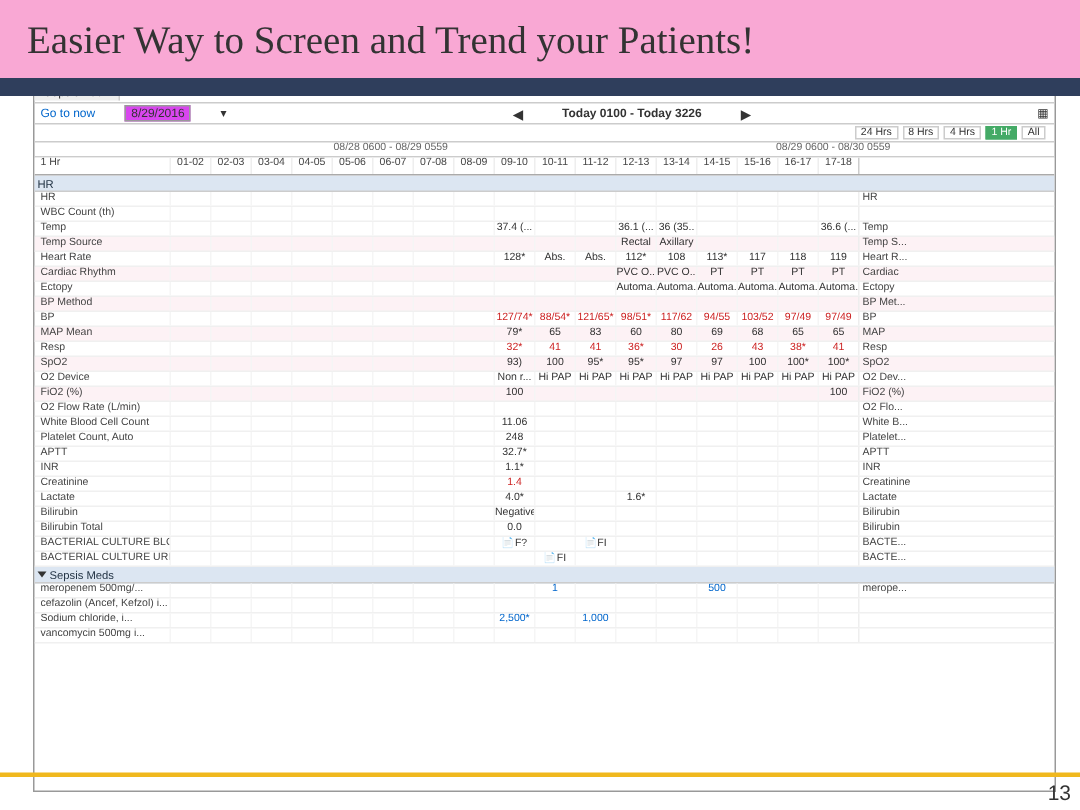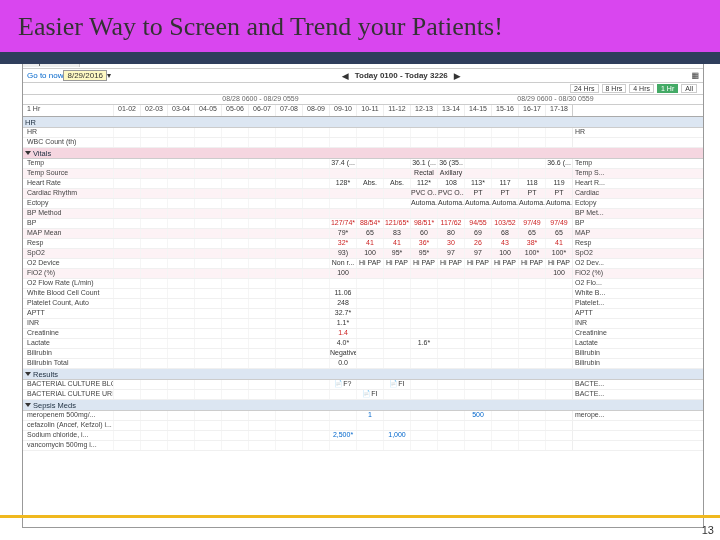--- a/index.html
+++ b/index.html
@@ -1,23 +1,23 @@
 <!DOCTYPE html>
 <html><head>
 <meta charset="utf-8">
 <style>
 *{margin:0;padding:0;box-sizing:border-box;font-family:Arial,Helvetica,sans-serif}
 body{width:720px;height:540px;background:#fff;overflow:hidden;position:relative}
-.slide-title{font-family:'Times New Roman',serif;font-size:26px;color:#333;padding:12px 18px 10px;background:#d946ef;position:relative;z-index:2}
+.slide-title{font-family:'Times New Roman',serif;font-size:26px;color:#333;padding:12px 18px 10px;background:#f9a8d4;position:relative;z-index:2}
 .navy-bar{background:#2f3e5c;height:26px;width:100%;position:absolute;top:38px;left:0;z-index:1}
 .app{position:absolute;top:54px;left:22px;right:16px;bottom:12px;background:#fff;border:1px solid #999;font-size:8px;color:#333}
 .tab-bar{height:14px;border-bottom:1px solid #ccc;display:flex;align-items:center}
 .tab{padding:1px 6px;font-size:8px;background:#eee;border-right:1px solid #ccc}
-.toolbar{height:14px;border-bottom:1px solid #ccc;display:flex;align-items:center;gap:0;padding:0 4px;font-size:8px}
-.toolbar .date-box{border:1px solid #999;padding:0 3px;background:#fef9c3}
+.toolbar{height:14px;border-bottom:1px solid #ccc;display:flex;align-items:center;gap:20px;padding:0 4px;font-size:8px}
+.toolbar .date-box{border:1px solid #999;padding:0 3px;background:#d946ef}
 .toolbar .spacer{flex:1}
 .toolbar .arrow{font-size:9px;color:#333;padding:0 6px}
 .time-bar{height:12px;border-bottom:1px solid #ccc;display:flex;justify-content:flex-end;align-items:center;gap:3px;padding:0 6px;font-size:7px}
 .time-bar .btn{padding:0 3px;border:1px solid #ccc;background:#fff}
 .time-bar .btn.active{background:#4a6;color:#fff;border-color:#4a6}
 .range-row{height:10px;display:flex;font-size:7px;border-bottom:1px solid #ccc}
 .range-row .lbl{width:90px}
 .range-row .r1{flex:1;text-align:center;color:#666}
 .range-row .r2{flex:1;text-align:center;color:#666}
 .grid{display:flex;flex-direction:column;overflow:auto;height:calc(100% - 50px)}
@@ -28,21 +28,21 @@
 .section{background:#dce6f2;height:11px;font-size:7.5px;color:#234;padding-left:2px;display:flex;align-items:center;border-bottom:1px solid #ccc}
 .section.pink{background:#f5d6e0}
 .row{display:flex;height:10px;font-size:7px;border-bottom:1px solid #f0f0f0}
 .row.alt{background:#fdf2f5}
 .row .lbl{width:90px;padding-left:4px;white-space:nowrap;overflow:hidden;color:#444}
 .row .col{width:27px;text-align:center;border-left:1px solid #f5f5f5;white-space:nowrap;overflow:hidden}
 .row .rlbl{width:42px;border-left:1px solid #eee;padding-left:2px;overflow:hidden;white-space:nowrap;color:#444}
 .blue{color:#06c}
 .red{color:#c22}
 .tri{width:0;height:0;border-left:3px solid transparent;border-right:3px solid transparent;border-top:4px solid #333;display:inline-block;margin-right:2px;vertical-align:middle}
-.page-num{position:absolute;bottom:4px;right:6px;font-size:11px;color:#333}
+.page-num{position:absolute;bottom:4px;right:6px;font-size:14px;color:#333}
 .yellow-rule{position:absolute;bottom:22px;left:0;width:100%;height:3px;background:#f0b81e}
 </style>
 </head>
 <body>
 
 <div class="navy-bar"></div>
 <div class="slide-title">Easier Way to Screen and Trend your Patients!</div>
 
 <div class="app">
   <div class="tab-bar">
@@ -129,21 +129,20 @@
         <div class="col "></div>
         <div class="col "></div>
         <div class="col "></div>
         <div class="col "></div>
         <div class="col "></div>
         <div class="col "></div>
         <div class="col "></div>
         <div class="col "></div>
         <div class="rlbl"></div>
       </div>
-      <div class="section pink"><span class="tri"></span>Vitals</div>
       <div class="row">
         <div class="lbl ">Temp</div>
         <div class="col "></div>
         <div class="col "></div>
         <div class="col "></div>
         <div class="col "></div>
         <div class="col "></div>
         <div class="col "></div>
         <div class="col "></div>
         <div class="col "></div>
@@ -571,21 +570,20 @@
         <div class="col "></div>
         <div class="col "></div>
         <div class="col "></div>
         <div class="col "></div>
         <div class="col "></div>
         <div class="col "></div>
         <div class="col "></div>
         <div class="col "></div>
         <div class="rlbl">Bilirubin</div>
       </div>
-      <div class="section "><span class="tri"></span>Results</div>
       <div class="row">
         <div class="lbl ">BACTERIAL CULTURE BLOOD</div>
         <div class="col "></div>
         <div class="col "></div>
         <div class="col "></div>
         <div class="col "></div>
         <div class="col "></div>
         <div class="col "></div>
         <div class="col "></div>
         <div class="col "></div>

